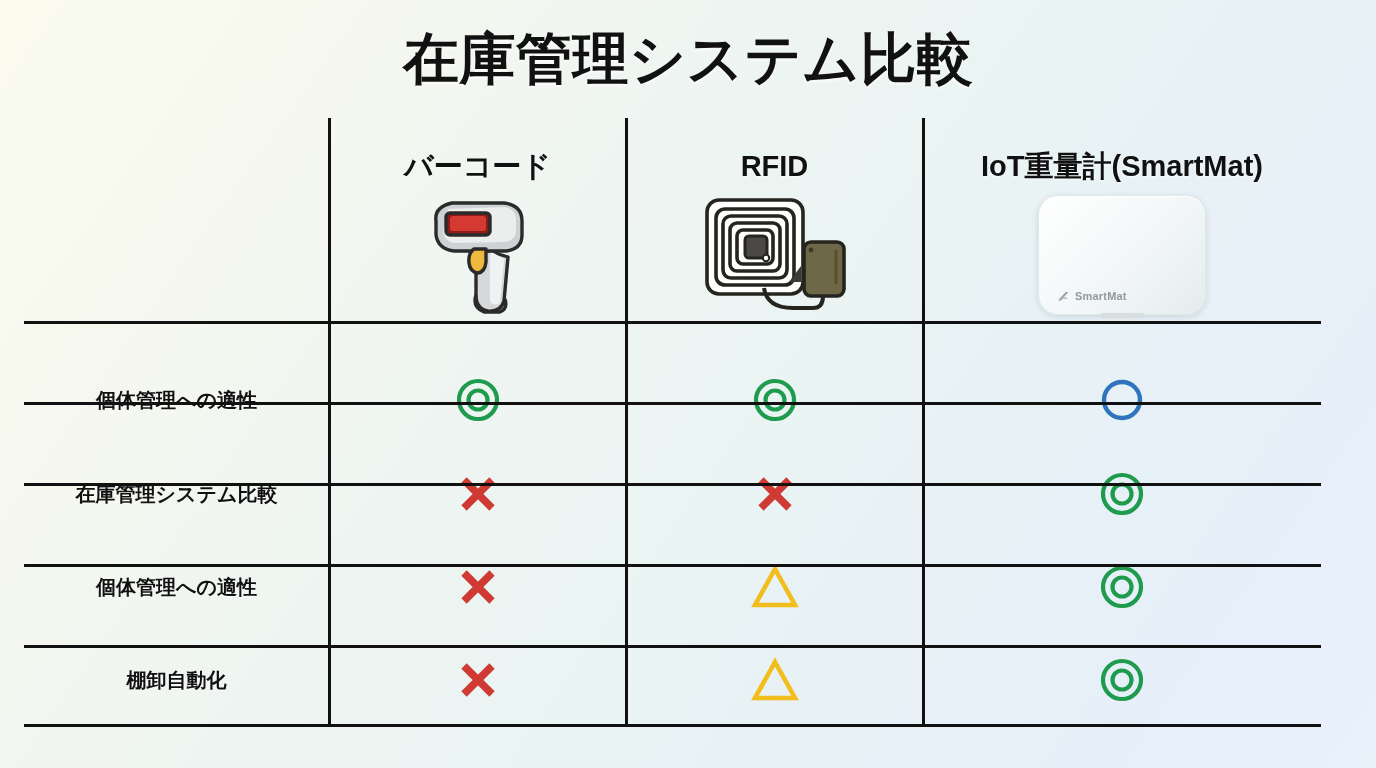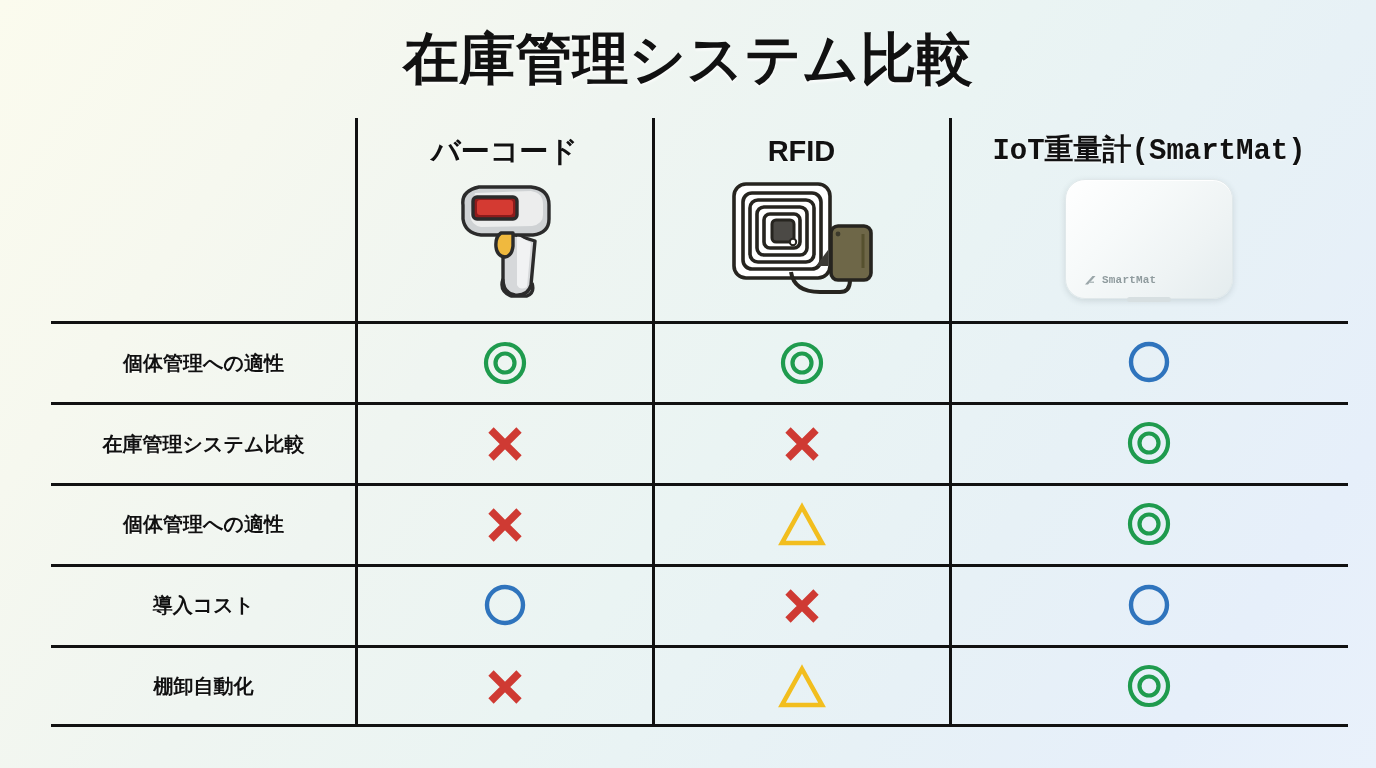--- a/index.html
+++ b/index.html
@@ -42,21 +42,21 @@
     font-weight: 700;
     letter-spacing: 0.5px;
     color: #111111;
     text-shadow: 0 2px 3px rgba(255,255,255,0.85);
     white-space: nowrap;
   }
 
   
   .table {
     position: absolute;
-    left: 51px;
+    left: 24px;
     top: 118px;
     width: 1297px;
     height: 609px;
   }
 
   .tbl {
     border-collapse: collapse;
     table-layout: fixed;
     width: 1297px;
     height: 609px;
@@ -73,21 +73,20 @@
     vertical-align: middle;
     background: transparent;
   }
 
   
   .cellbg {
     background: linear-gradient(120deg, #f2f7f2 0%, #eff6f4 55%, #edf6f8 100%);
   }
   .hl {
     background: linear-gradient(120deg, #dbeef0 0%, #d9edf1 55%, #dbedf4 100%);
-    font-family: Liberation Mono, monospace;
   }
   .labelbg {
     background: linear-gradient(120deg, #f2f6ec 0%, #eff5f0 60%, #eef5f4 100%);
   }
   .headerbg {
     background: linear-gradient(120deg, #f4f7ee 0%, #f0f6f1 60%, #edf5f6 100%);
   }
 
   
   .hrule {
@@ -355,44 +354,20 @@
         <td class="mark hl">
           <span class="glyph">
             <svg width="50" height="50" viewBox="0 0 50 50">
               <circle cx="25" cy="25" r="19" fill="none" stroke="#1f9b4e" stroke-width="4.2"></circle>
               <circle cx="25" cy="25" r="9.5" fill="none" stroke="#1f9b4e" stroke-width="4.2"></circle>
             </svg>
           </span>
         </td>
       </tr>
 
-      <tr class="brow">
-        <td class="rowlabel labelbg">導入コスト</td>
-        <td class="mark cellbg">
-          <span class="glyph">
-            <svg width="50" height="50" viewBox="0 0 50 50">
-              <circle cx="25" cy="25" r="18" fill="none" stroke="#2f74bd" stroke-width="4.4"></circle>
-            </svg>
-          </span>
-        </td>
-        <td class="mark cellbg">
-          <span class="glyph">
-            <svg width="44" height="44" viewBox="0 0 44 44">
-              <path d="M8 8 L36 36 M36 8 L8 36" stroke="#cf3a33" stroke-width="7.5" stroke-linecap="butt"></path>
-            </svg>
-          </span>
-        </td>
-        <td class="mark hl">
-          <span class="glyph">
-            <svg width="50" height="50" viewBox="0 0 50 50">
-              <circle cx="25" cy="25" r="18" fill="none" stroke="#2f74bd" stroke-width="4.4"></circle>
-            </svg>
-          </span>
-        </td>
-      </tr>
 
       <tr class="brow">
         <td class="rowlabel labelbg">棚卸自動化</td>
         <td class="mark cellbg">
           <span class="glyph">
             <svg width="44" height="44" viewBox="0 0 44 44">
               <path d="M8 8 L36 36 M36 8 L8 36" stroke="#cf3a33" stroke-width="7.5" stroke-linecap="butt"></path>
             </svg>
           </span>
         </td>

